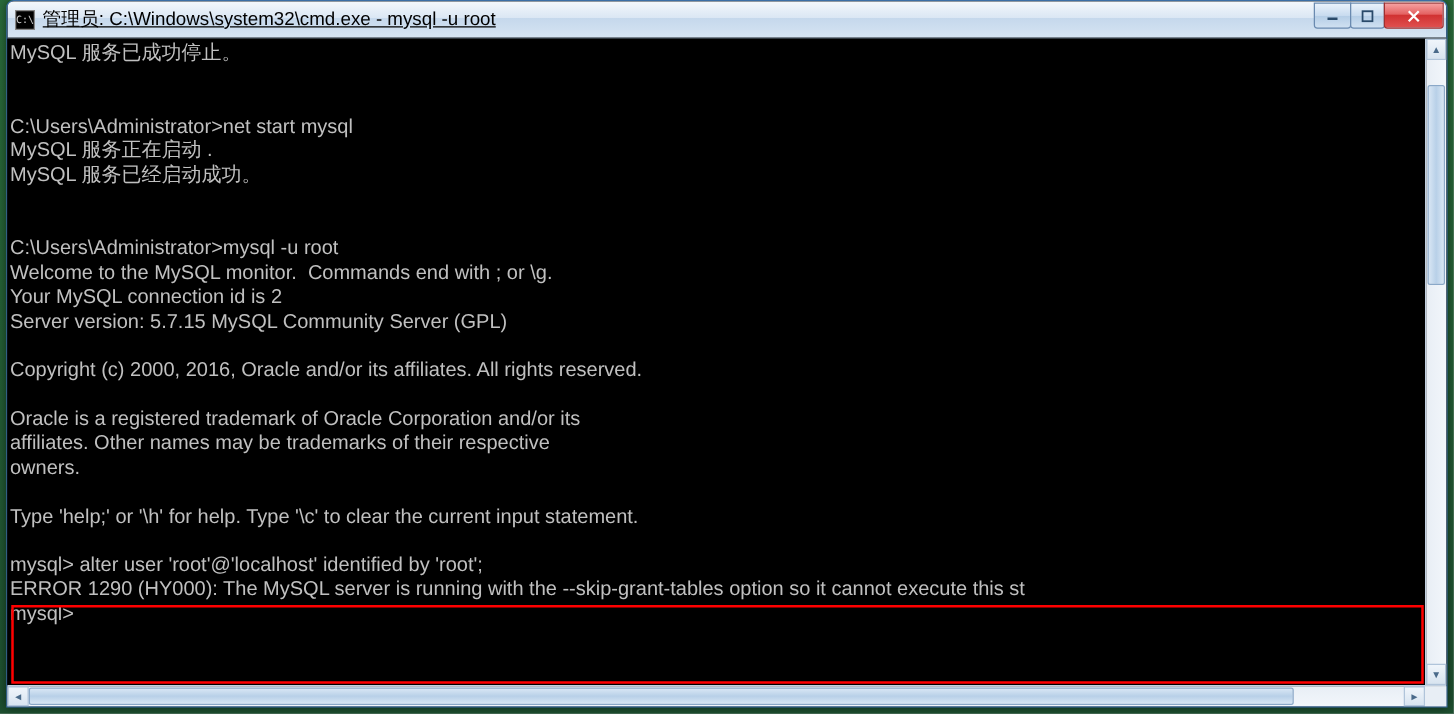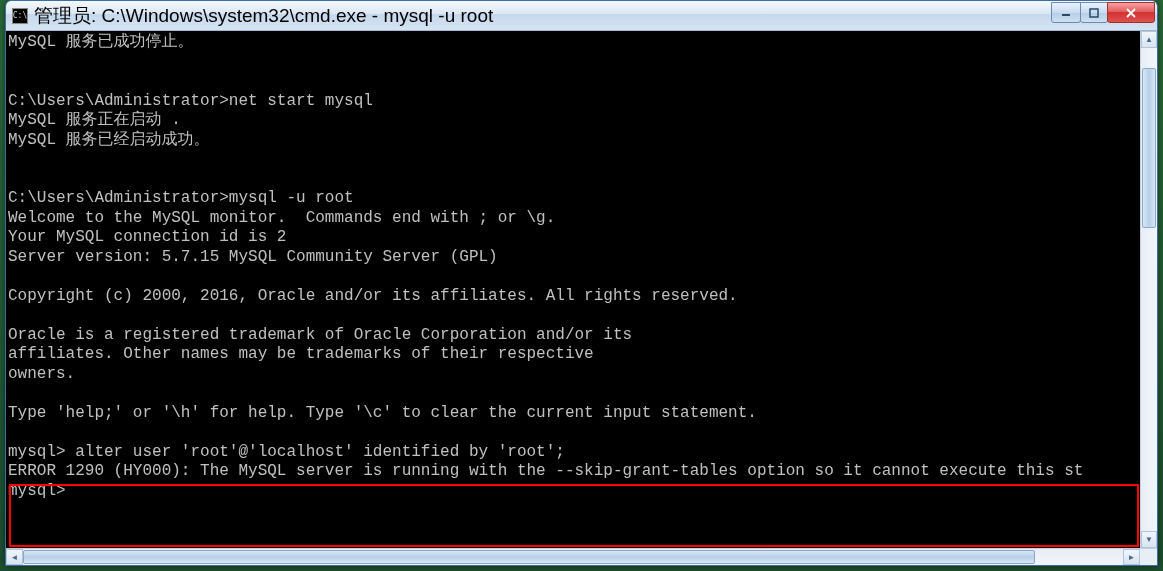--- a/index.html
+++ b/index.html
@@ -41,24 +41,25 @@
     margin-right: 6px;
     font-size: 8px;
     color: #ccc;
     display: flex;
     align-items: center;
     justify-content: center;
     font-family: monospace;
   }
   .title-text {
     flex: 1;
-    font-size: 19px;
+    font-size: 15px;
     color: #000;
     white-space: nowrap;
     overflow: hidden;
+    text-decoration: underline;
   }
   .win-controls {
     display: flex;
     gap: 0;
     height: 21px;
     margin-top: -6px;
   }
   .win-btn {
     width: 30px;
     height: 21px;
@@ -86,21 +87,21 @@
     flex: 1;
     display: flex;
     flex-direction: column;
     background: #000;
     position: relative;
   }
   .terminal {
     flex: 1;
     background: #000;
     color: #c0c0c0;
-    font-family: Liberation Mono, monospace;
+    font-family: Liberation Sans, sans-serif;
     font-size: 16px;
     line-height: 19.5px;
     white-space: pre;
     padding: 2px 0 0 2px;
     overflow: hidden;
     position: relative;
   }
   .hl-box {
     position: absolute;
     border: 2px solid #ff0000;

